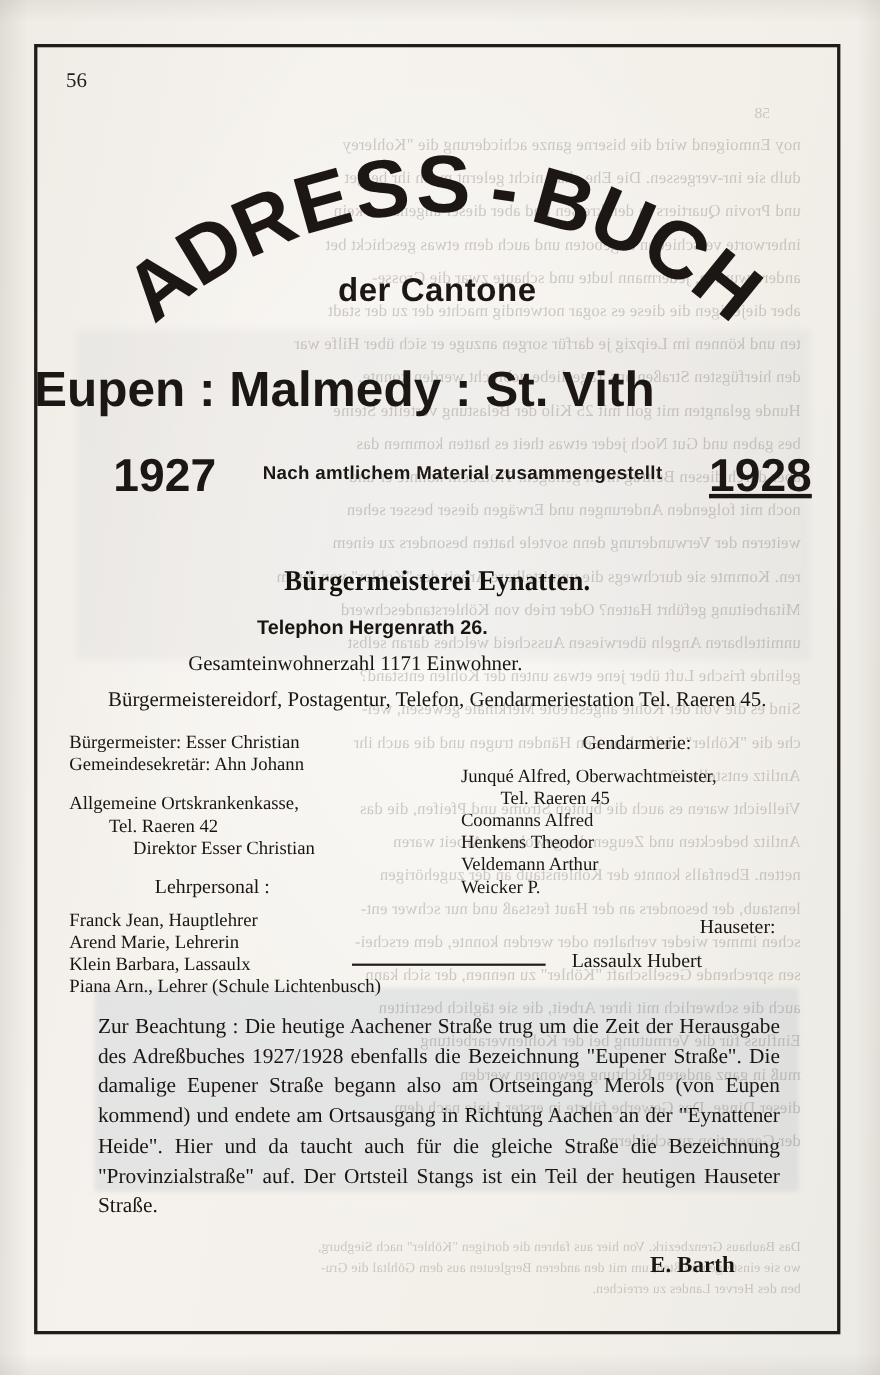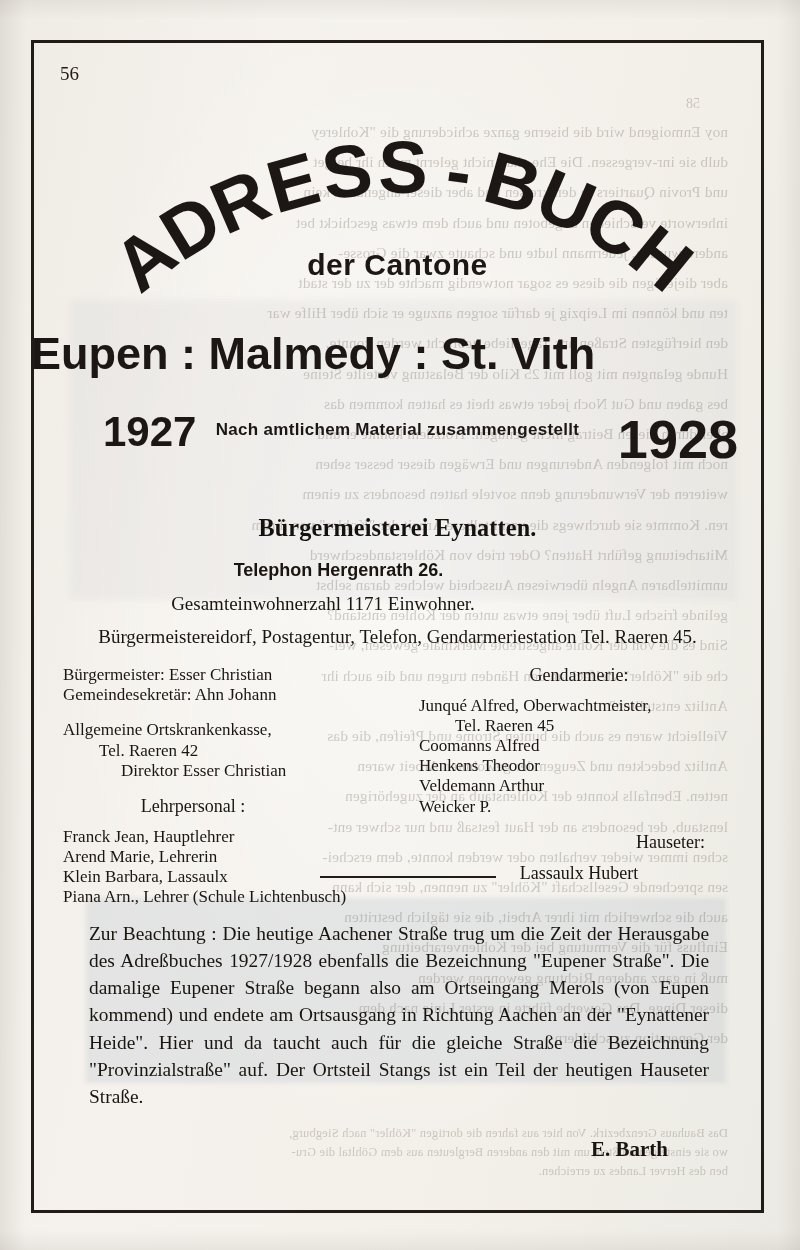--- a/index.html
+++ b/index.html
@@ -153,33 +153,35 @@
     font-weight: bold;
     font-size: 42px;
     color: #1c1714;
     margin-left: 44px;
   }
   #year-end {
     position: absolute;
     right: 26px; top: 0;
     font-family: "Liberation Sans", sans-serif;
     font-weight: bold;
-    font-size: 54px;
-    color: #1c1714;
+    font-size: 42px;
+    color: #1c1714;
+    text-decoration: underline;
   }
   #material-note {
     position: absolute;
     left: 0; top: 12px;
     width: 733px;
     text-align: center;
     font-family: "Liberation Sans", sans-serif;
     font-weight: bold;
     font-size: 17px;
     color: #1c1714;
     letter-spacing: 0.3px;
+    padding-left: 23px;
   }
 
   
   #muni-heading {
     position: absolute;
     left: 0; top: 473px;
     width: 733px;
     text-align: center;
     font-family: "Liberation Serif", serif;
     font-weight: bold;

